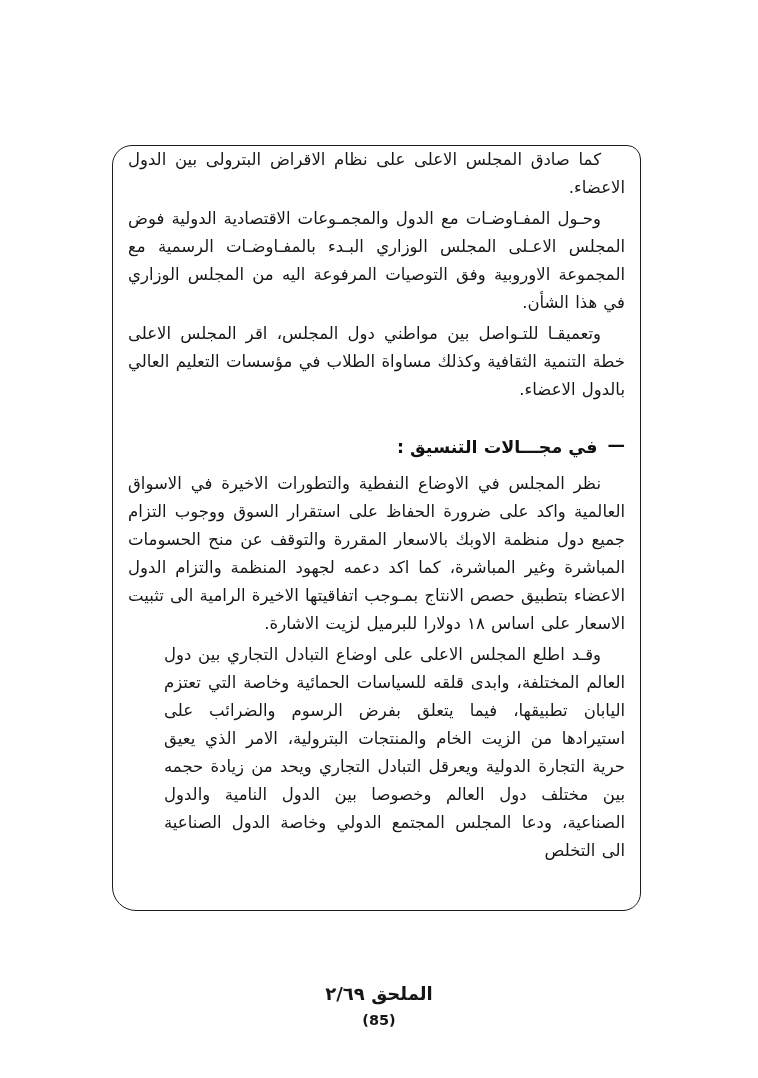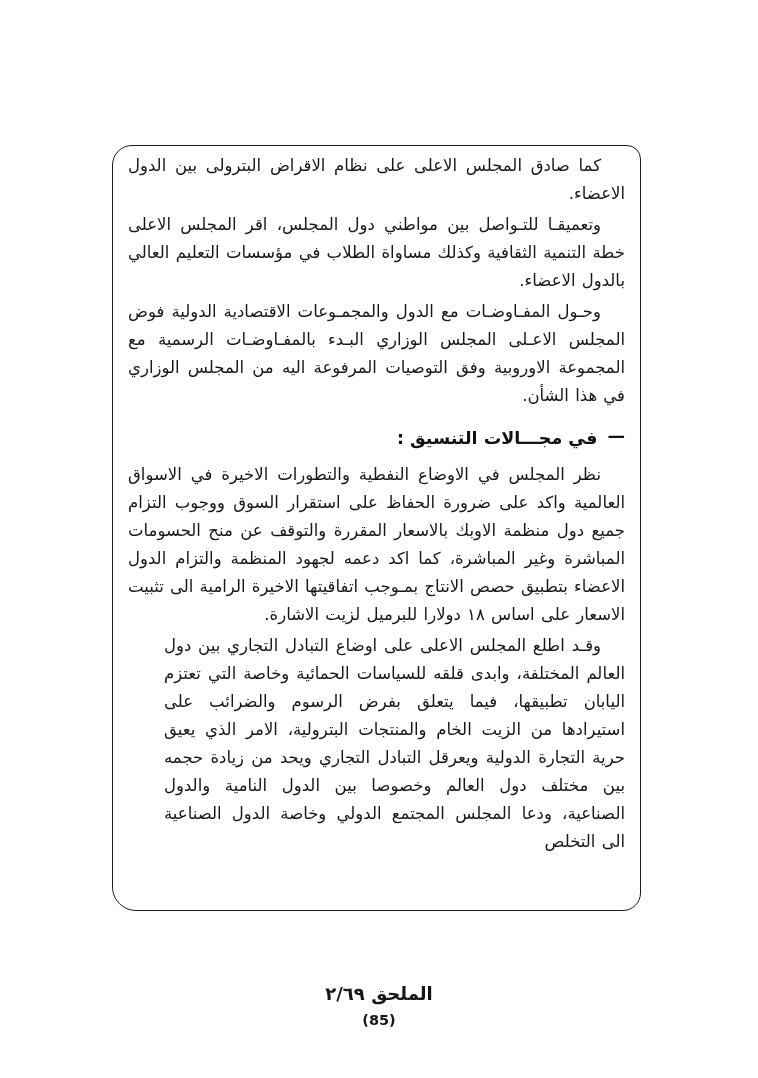--- a/index.html
+++ b/index.html
@@ -18,21 +18,21 @@
   }
   .doc-box {
     position: absolute;
     left: 112px;
     top: 145px;
     width: 529px;
     height: 766px;
     box-sizing: border-box;
     border: 1.6px solid #1c1c1c;
     border-radius: 20px 14px 18px 24px;
-    padding: 6px 15px 0 15px;
+    padding: 0 15px 0 15px;
     direction: rtl;
   }
   .para {
     margin: 0 0 3px 0;
     font-size: 16.5px;
     line-height: 28px;
     text-align: justify;
     text-align-last: right;
     text-indent: 24px;
     color: #161616;
@@ -40,21 +40,21 @@
   }
   .para.last {
     margin-bottom: 0;
     margin-left: 36px;
   }
   .heading {
     direction: rtl;
     font-weight: bold;
     font-size: 17.5px;
     line-height: 28px;
-    margin: 14px 0 9px 0;
+    margin: 29px 0 9px 0;
     color: #111111;
     white-space: nowrap;
   }
   .heading .dash {
     display: inline-block;
     margin-left: 10px;
     transform: translateY(-2px);
   }
   .footer {
     position: absolute;
@@ -79,23 +79,23 @@
 </style>
 </head>
 <body>
 
 <div class="page">
 
   <div class="doc-box">
 
     <p class="para">كما صادق المجلس الاعلى على نظام الاقراض البترولى بين الدول الاعضاء.</p>
 
+    <p class="para">وحـول المفـاوضـات مع الدول والمجمـوعات الاقتصادية الدولية فوض المجلس الاعـلى المجلس الوزاري البـدء بالمفـاوضـات الرسمية مع المجموعة الاوروبية وفق التوصيات المرفوعة اليه من المجلس الوزاري في هذا الشأن.</p>
+
     <p class="para">وتعميقـا للتـواصل بين مواطني دول المجلس، اقر المجلس الاعلى خطة التنمية الثقافية وكذلك مساواة الطلاب في مؤسسات التعليم العالي بالدول الاعضاء.</p>
-
-    <p class="para">وحـول المفـاوضـات مع الدول والمجمـوعات الاقتصادية الدولية فوض المجلس الاعـلى المجلس الوزاري البـدء بالمفـاوضـات الرسمية مع المجموعة الاوروبية وفق التوصيات المرفوعة اليه من المجلس الوزاري في هذا الشأن.</p>
 
     <div class="heading">
       <span class="dash">—</span><span>في مجـــالات التنسيق :</span>
     </div>
 
     <p class="para">نظر المجلس في الاوضاع النفطية والتطورات الاخيرة في الاسواق العالمية واكد على ضرورة الحفاظ على استقرار السوق ووجوب التزام جميع دول منظمة الاوبك بالاسعار المقررة والتوقف عن منح الحسومات المباشرة وغير المباشرة، كما اكد دعمه لجهود المنظمة والتزام الدول الاعضاء بتطبيق حصص الانتاج بمـوجب اتفاقيتها الاخيرة الرامية الى تثبيت الاسعار على اساس ١٨ دولارا للبرميل لزيت الاشارة.</p>
 
 
     <p class="para last">وقـد اطلع المجلس الاعلى على اوضاع التبادل التجاري بين دول العالم المختلفة، وابدى قلقه للسياسات الحمائية وخاصة التي تعتزم اليابان تطبيقها، فيما يتعلق بفرض الرسوم والضرائب على استيرادها من الزيت الخام والمنتجات البترولية، الامر الذي يعيق حرية التجارة الدولية ويعرقل التبادل التجاري ويحد من زيادة حجمه بين مختلف دول العالم وخصوصا بين الدول النامية والدول الصناعية، ودعا المجلس المجتمع الدولي وخاصة الدول الصناعية الى التخلص</p>
 

